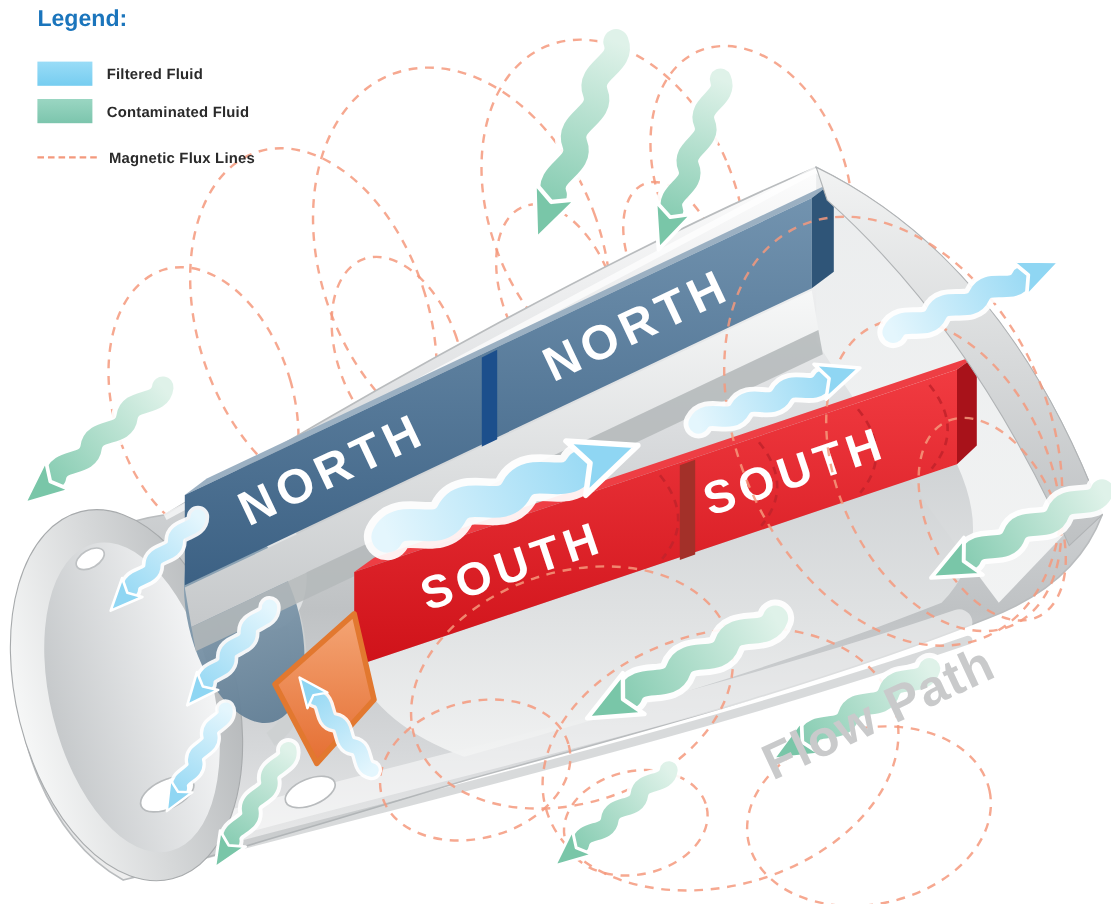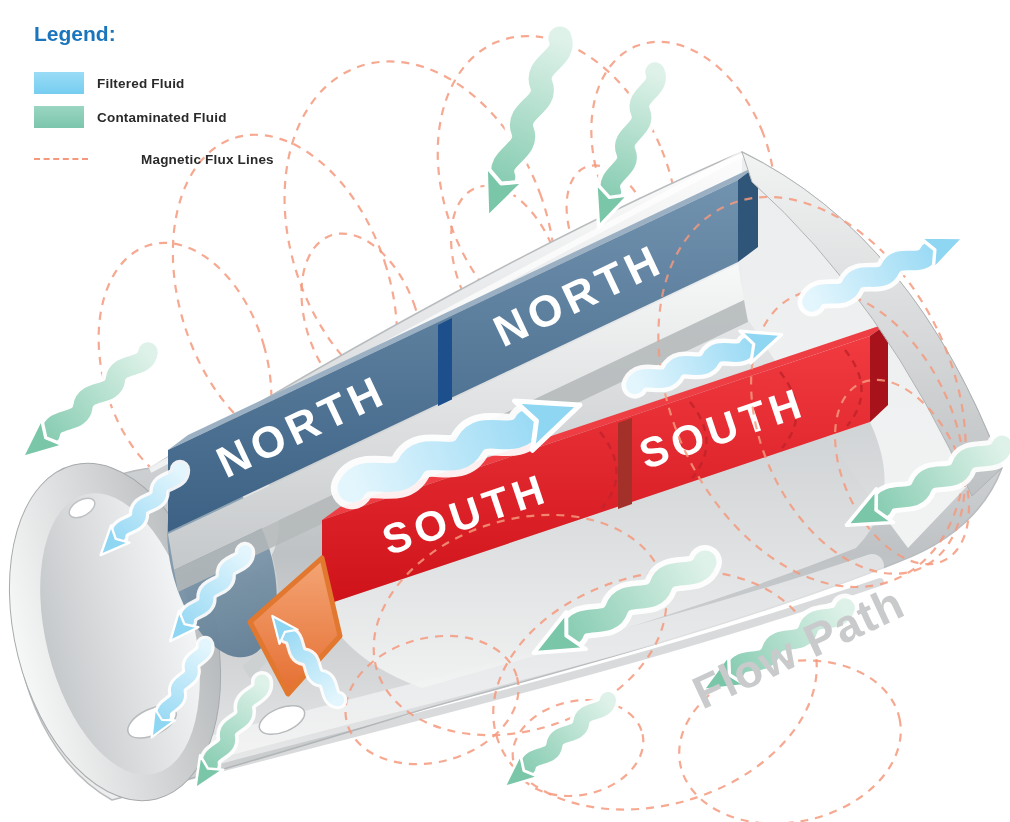--- a/index.html
+++ b/index.html
@@ -2,29 +2,29 @@
 <html><head>
 <meta charset="utf-8">
 <style>
   * { margin:0; padding:0; box-sizing:border-box; }
   html,body { background:#ffffff; }
   .stage { position:relative; width:1010px; height:822px; background:#ffffff; overflow:hidden;
            font-family:"Liberation Sans", sans-serif; }
   .stage svg { position:absolute; left:0; top:0; }
 
   
-  .legend { position:absolute; left:34px; top:6px; z-index:5;margin-top:16px; }
+  .legend { position:absolute; left:34px; top:6px; z-index:5; }
   .legend-title { color:#1b75bc; font-size:21px; font-weight:700; margin-bottom:26px; }
   .legend-item { display:flex; align-items:center; margin-bottom:12px; height:22px; }
   .legend-item .sw { width:50px; height:22px; margin-right:13px; flex:0 0 auto; }
   .sw-contaminated { background:linear-gradient(180deg,#9ad6c2,#7cc5ad); }
   .sw-filtered { background:linear-gradient(180deg,#9adcf7,#76cdf0); }
   .sw-flux { width:54px; height:0; border-top:2px dashed #f4997d; margin-right:11px; flex:0 0 auto; }
   .legend-item .lbl { font-size:13.5px; font-weight:700; color:#2a2a2a; letter-spacing:.2px; }
-  .legend-item.flux { margin-top:20px;gap:42px; }
+  .legend-item.flux { margin-top:20px; }
 
   
   .magnet-label { font-family:"Liberation Sans",sans-serif; font-weight:700; font-size:44px;
                   fill:#ffffff; letter-spacing:5px; text-anchor:middle; }
   .magnet-label.south { font-size:42px; }
   .flow-path { font-family:"Liberation Sans",sans-serif; font-weight:700; font-size:46px;
                fill:#c9cacb; letter-spacing:1px; text-anchor:middle; }
 
   
   .flux ellipse, .flux path { fill:none; stroke-width:2.2; stroke-dasharray:8 7; opacity:.85; }

